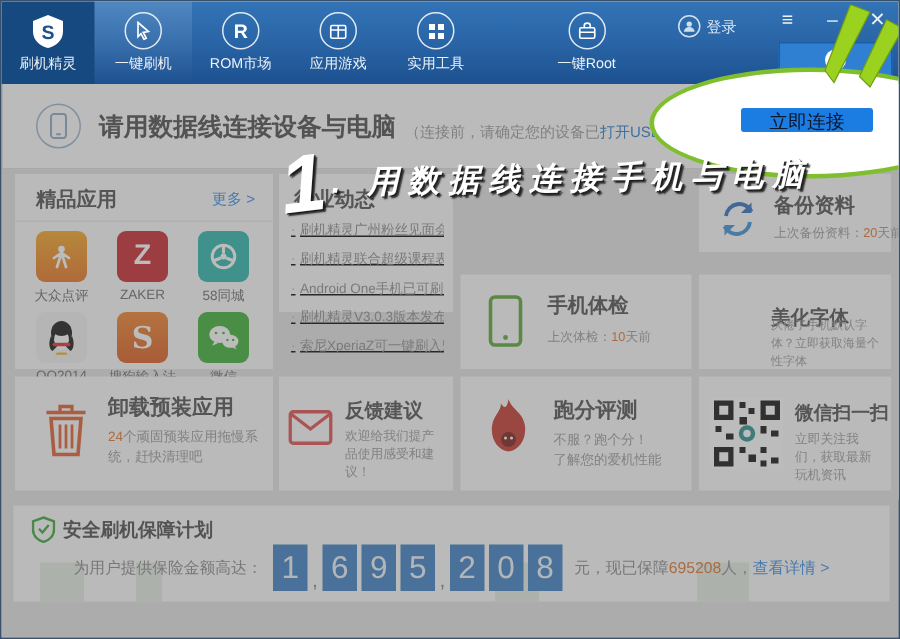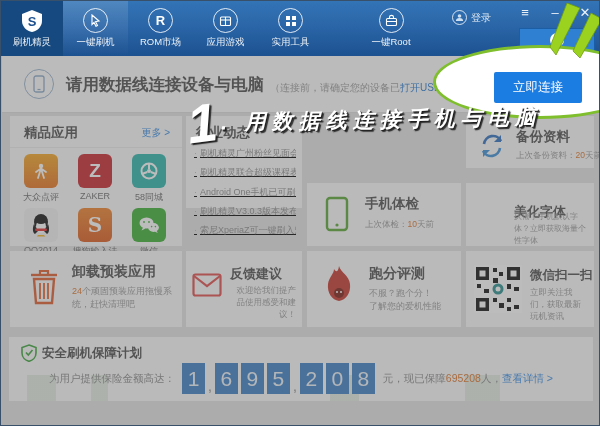--- a/index.html
+++ b/index.html
@@ -63,21 +63,21 @@
   .comma{color:#888;font-size:14px;align-self:flex-end;}
   .ins-suffix{font-size:10.5px;color:#8a8a8a;margin-left:5px;}
   
   .statusbar{position:absolute;left:1px;top:404px;width:598px;height:21px;background:#66696d;border-top:2px solid #8b8e92;
              display:flex;align-items:center;color:#dcdcdc;font-size:9.5px;padding:0 8px;gap:5px;}
   .sb-version{margin-left:auto;}
   
   .dim{position:absolute;left:0;top:55px;width:600px;height:371px;background:rgba(95,95,95,.42);z-index:5;}
   .spotlight{position:absolute;left:432px;top:44px;width:214px;height:74px;background:#fff;border:3px solid #7fbе2c;
              border:3px solid #7fbe2c;border-radius:50%;z-index:10;}
-  .connect-btn{position:absolute;left:58px;top:24px;width:88px;height:31px;background:#1b7ce2;color:#ffffff;font-size:12.5px;
+  .connect-btn{position:absolute;left:58px;top:24px;width:88px;height:16px;background:#1b7ce2;color:#0f172a;font-size:12.5px;
                border:none;border-radius:2px;cursor:pointer;}
   .arrows{position:absolute;left:543px;top:2px;z-index:11;}
   .handwriting{position:absolute;left:186px;top:88px;z-index:12;color:#fff;white-space:nowrap;
      font-family:"DejaVu Serif","Liberation Serif",serif;font-style:italic;font-weight:bold;
      text-shadow:2px 2px 1px rgba(25,25,25,.85),1px 1px 0 rgba(25,25,25,.8);transform:rotate(-1deg);}
   .hw-num{font-size:54px;vertical-align:-12px;display:inline-block;transform:rotate(-6deg);}
   .hw-text{font-size:21px;letter-spacing:6px;margin-left:4px;}
   svg{display:block;}
 </style>
 </head>
@@ -300,21 +300,21 @@
     </div>
 
     <div class="panel" style="left:184px;top:138px;width:116px;height:76px;">
       <span class="tp-icon" style="left:6px;top:22px;">
         <svg width="30" height="24" viewBox="0 0 30 24">
             <rect x="1.5" y="1.5" width="27" height="21" rx="2" fill="none" stroke="#e34b4b" stroke-width="2.2"></rect>
             <path d="M2 3 L15 13 L28 3" fill="none" stroke="#e34b4b" stroke-width="2.2"></path>
           </svg>
       </span>
       <span class="tp-title p-title" style="left:44px;top:14px;font-size:13px;">反馈建议</span>
-      <span class="tp-sub" style="left:44px;top:34px;width:66px;white-space:normal;font-size:8.5px;text-align:right;">欢迎给我们提产品使用感受和建议！</span>
+      <span class="tp-sub" style="left:44px;top:34px;width:66px;white-space:normal;font-size:8.5px;">欢迎给我们提产品使用感受和建议！</span>
     </div>
 
     <div class="panel" style="left:305px;top:138px;width:154px;height:76px;">
       <span class="tp-icon" style="left:14px;top:14px;">
         <svg width="36" height="42" viewBox="0 0 36 42">
             <path d="M18 1 C20 8 28 10 29 19 C30 28 25 35 18 36 C11 35 6 28 7 19 C8 12 13 9 13 4 C15 7 17 8 18 1 Z" fill="#c5362c"></path>
             <circle cx="18" cy="28" r="5" fill="#7a1d14"></circle>
             <circle cx="16" cy="27" r="1" fill="#fff"></circle>
             <circle cx="20" cy="27" r="1" fill="#fff"></circle>
           </svg>

